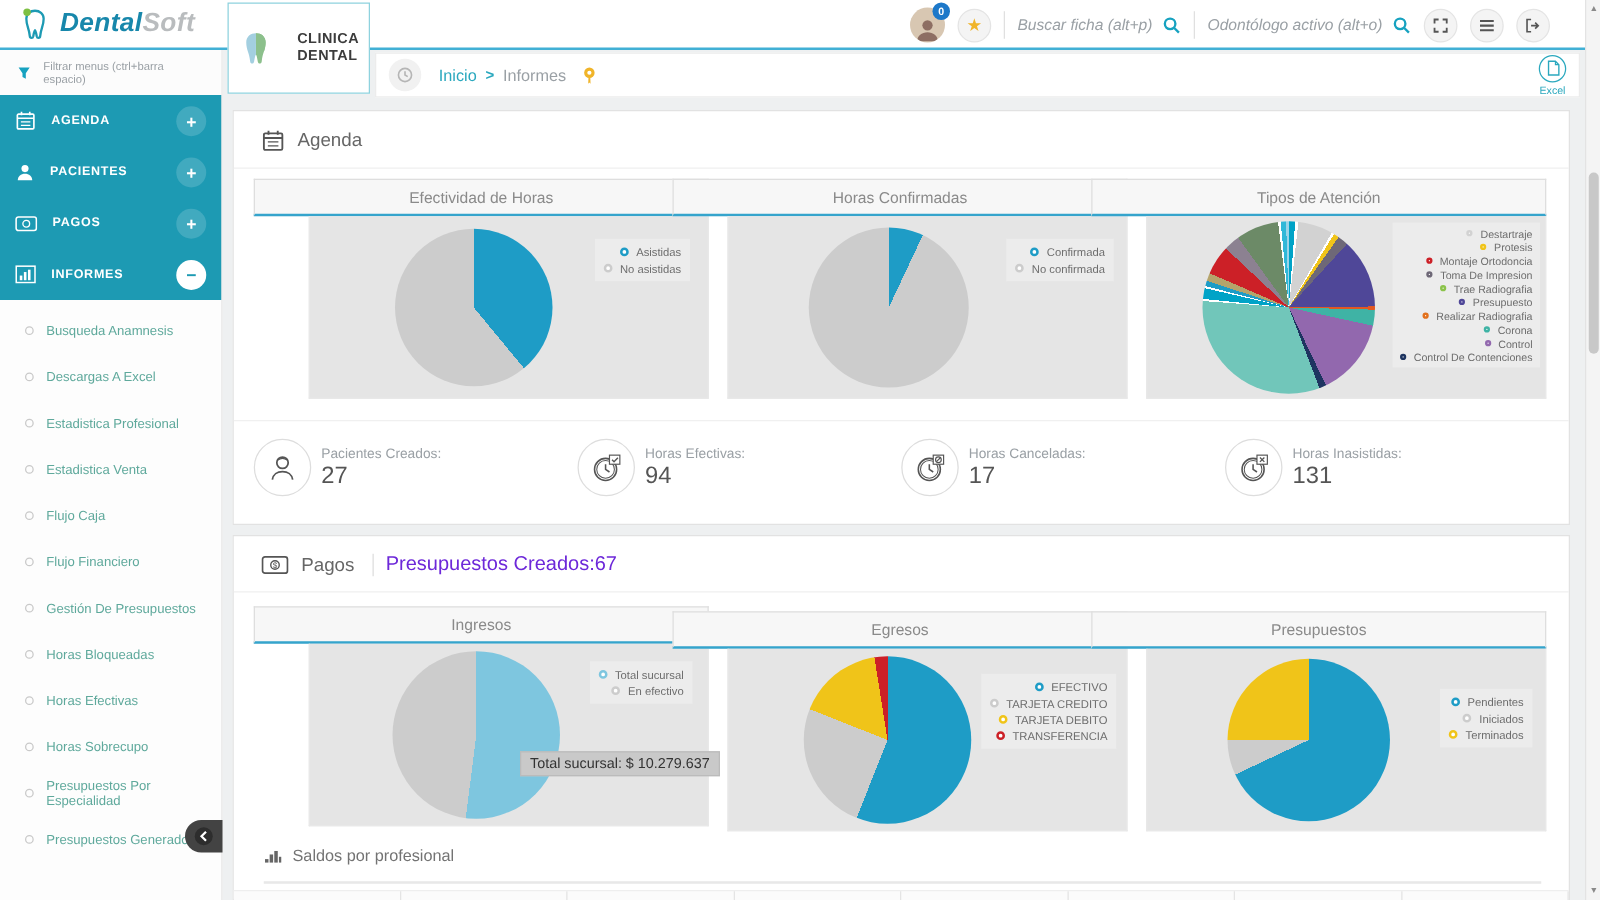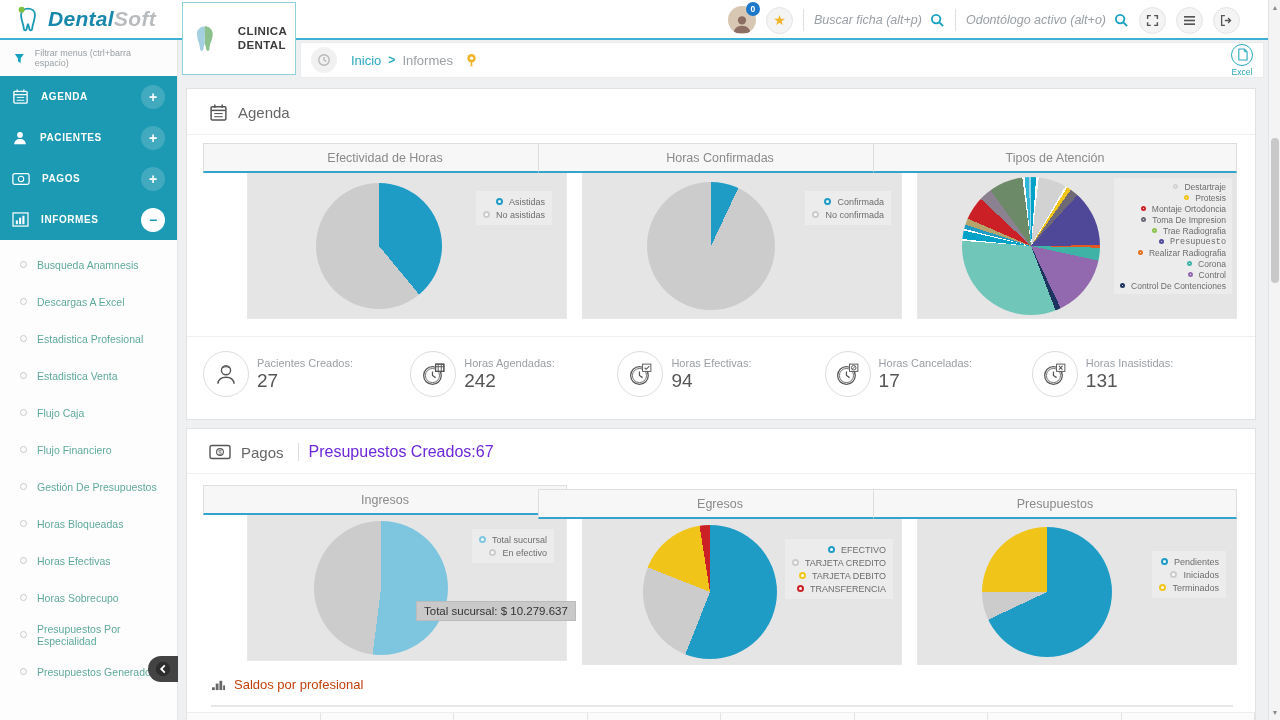--- a/index.html
+++ b/index.html
@@ -78,21 +78,21 @@
 
   
   .stats-row { position:absolute; left:0; top:247px; width:100%; border-top:1px solid #f0f0f0; display:flex; padding:14px 16px 0 16px; }
   .stat { flex:1; display:flex; align-items:center; gap:8px; }
   .stat-icon { width:46px; height:46px; border-radius:50%; border:1px solid #ddd; display:flex; align-items:center; justify-content:center; color:#555; position:relative; flex:none; }
   .stat-label { font-size:11px; color:#9aa0a5; }
   .stat-value { font-size:19px; color:#555; margin-top:1px; }
 
   
   .saldos-head { position:absolute; left:24px; top:248px; display:flex; align-items:center; gap:8px; color:#666; }
-  .saldos-title { font-size:13px; color:#c2410c; }
+  .saldos-title { font-size:13px; color:#737373; }
   .saldos-div { position:absolute; left:24px; top:276px; width:1022px; height:2px; background:#e8e8e8; }
   .table-strip { position:absolute; left:0px; top:283px; width:1068px; height:9px; display:flex; background:#fbfbfb; border-top:1px solid #eee; }
   .table-strip div { flex:1; border-right:1px solid #e4e4e4; }
   svg { display:block; }
 </style>
 </head>
 <body>
 
 <div id="app">
 
@@ -357,21 +357,21 @@
               <span class="lg-label" style="font-size:8.5px;">Montaje Ortodoncia</span>
             </div>
           <div class="lg-row" style="padding:0.5px 0;">
               <span class="marker" style="width: 5px; height: 5px; border-width: 2px; border-color: rgb(110, 104, 119);"></span>
               <span class="lg-label" style="font-size:8.5px;">Toma De Impresion</span>
             </div>
           <div class="lg-row" style="padding:0.5px 0;">
               <span class="marker" style="width: 5px; height: 5px; border-width: 2px; border-color: rgb(139, 195, 74);"></span>
               <span class="lg-label" style="font-size:8.5px;">Trae Radiografia</span>
             </div>
-          <div class="lg-row" style="padding:0.5px 0;font-family:Liberation Mono, monospace;">
+          <div class="lg-row" style="padding:0.5px 0;">
               <span class="marker" style="width: 5px; height: 5px; border-width: 2px; border-color: rgb(79, 71, 152);"></span>
               <span class="lg-label" style="font-size:8.5px;">Presupuesto</span>
             </div>
           <div class="lg-row" style="padding:0.5px 0;">
               <span class="marker" style="width: 5px; height: 5px; border-width: 2px; border-color: rgb(226, 113, 29);"></span>
               <span class="lg-label" style="font-size:8.5px;">Realizar Radiografia</span>
             </div>
           <div class="lg-row" style="padding:0.5px 0;">
               <span class="marker" style="width: 5px; height: 5px; border-width: 2px; border-color: rgb(63, 179, 165);"></span>
               <span class="lg-label" style="font-size:8.5px;">Corona</span>
@@ -393,35 +393,20 @@
         <div class="stat-icon">
           <svg width="26" height="26" viewBox="0 0 24 24" fill="none" stroke="#555" stroke-width="1.3">
               <circle cx="12" cy="8.5" r="4.2"></circle>
               <path d="M4.5 21c.5-4 3.7-6 7.5-6s7 2 7.5 6"></path>
               <path d="M8.5 6.5c2-1.5 5-1.5 7 0" stroke-width="1"></path>
             </svg>
         </div>
         <div>
             <div class="stat-label">Pacientes Creados:</div>
             <div class="stat-value">27</div>
-          </div>
-      </div>
-      <div class="stat">
-        <div class="stat-icon">
-          <svg width="27" height="27" viewBox="0 0 26 26" fill="none" stroke="#555" stroke-width="1.2">
-              <circle cx="12" cy="14" r="8.5"></circle>
-              <circle cx="12" cy="14" r="6.8" stroke-width=".8"></circle>
-              <path d="M12 10v4l3 2"></path>
-              <rect x="15" y="3" width="8" height="7" fill="#fff"></rect>
-              <path d="M15 3h8v7h-8zM15 5.5h8M17.5 3v7M20.5 3v7" stroke-width=".9"></path>
-            </svg>
-        </div>
-        <div>
-            <div class="stat-label">Horas Agendadas:</div>
-            <div class="stat-value">242</div>
           </div>
       </div>
       <div class="stat">
         <div class="stat-icon">
           <svg width="27" height="27" viewBox="0 0 26 26" fill="none" stroke="#555" stroke-width="1.2">
               <circle cx="12" cy="14" r="8.5"></circle>
               <circle cx="12" cy="14" r="6.8" stroke-width=".8"></circle>
               <path d="M12 10v4l3 2"></path>
               <rect x="15" y="3" width="8" height="7" fill="#fff" stroke-width=".9"></rect>
               <path d="M17 6.5l1.5 1.5 3-3" stroke-width="1.1"></path>

